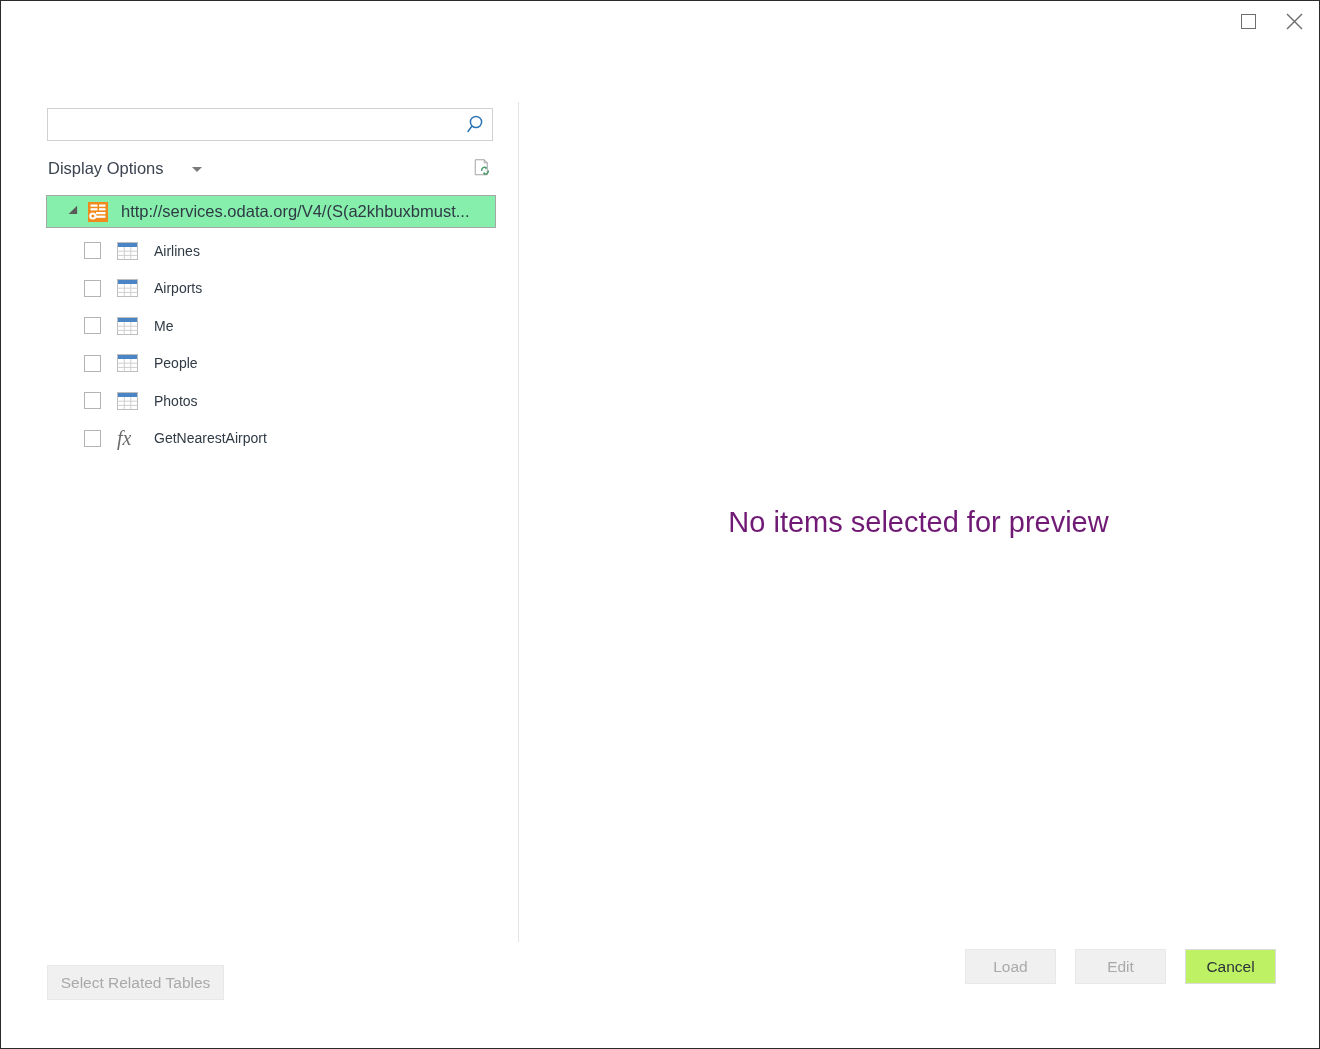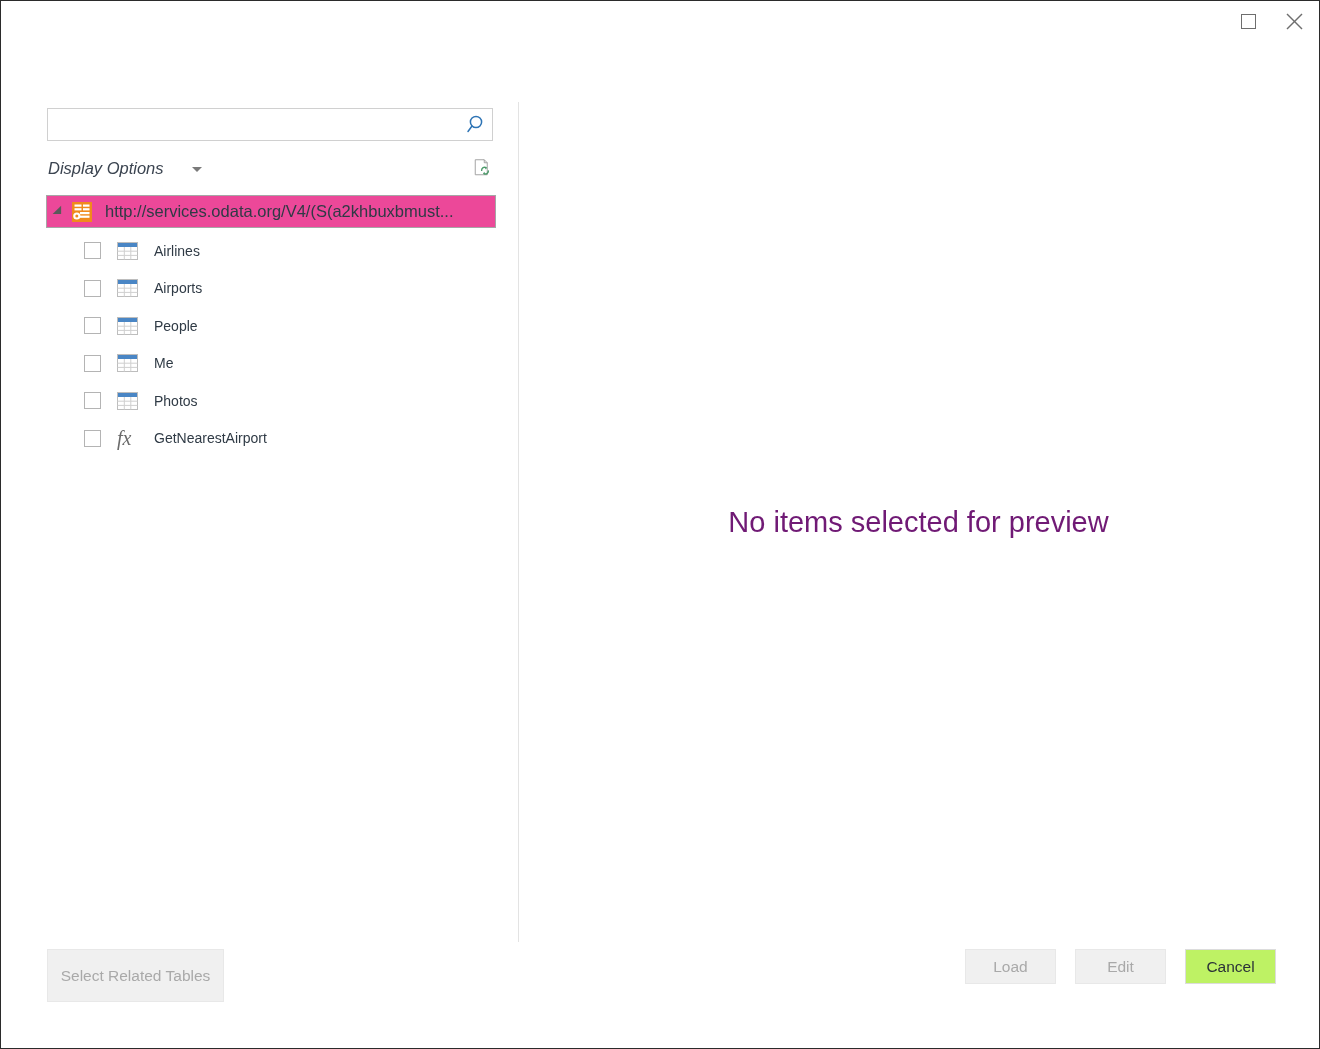--- a/index.html
+++ b/index.html
@@ -99,21 +99,20 @@
     position: absolute;
     left: 45px;
     top: 154px;
     display: flex;
     align-items: center;
     gap: 28px;
     background: transparent;
     border: none;
     padding: 2px 2px;
     font-family: "Liberation Sans", sans-serif;
-    font-style: italic;
   }
   .display-options-label {
     font-size: 16.5px;
     color: #3b4450;
     line-height: 22px;
     white-space: nowrap;
   }
   .caret-down {
     width: 0;
     height: 0;
@@ -142,22 +141,22 @@
     left: 45px;
     top: 194px;
     width: 450px;
   }
   .tree-root {
     display: flex;
     align-items: center;
     height: 33px;
     box-sizing: border-box;
     border: 1px solid #a6a6a6;
-    background: #ec4899;
-    padding-left: 3px;
+    background: #86efac;
+    padding-left: 19px;
   }
   .expander {
     width: 17px;
     display: flex;
     align-items: center;
     justify-content: center;
     flex: none;
   }
   .expander-glyph {
     width: 0;
@@ -274,23 +273,23 @@
     cursor: default;
     padding: 0;
   }
   .btn.disabled {
     color: #a9a9a9;
     background: #f0f0f0;
     border-color: #e8e8e8;
   }
   .btn-select-related {
     left: 46px;
-    top: 9px;
+    top: 25px;
     width: 177px;
-    height: 53px;
+    height: 35px;
   }
   .btn-load {
     left: 964px;
     top: 9px;
     width: 91px;
     height: 35px;
   }
   .btn-edit {
     left: 1074px;
     top: 9px;
@@ -412,36 +411,36 @@
         <span class="tree-item-icon">
           <svg width="21" height="18" viewBox="0 0 21 18">
             <rect x="0.5" y="0.5" width="20" height="17" fill="#ffffff" stroke="#bdbdbd" stroke-width="1"></rect>
             <rect x="1" y="1" width="19" height="4" fill="#4a86c5"></rect>
             <line x1="7.3" y1="5" x2="7.3" y2="17.5" stroke="#cfcfcf" stroke-width="1"></line>
             <line x1="13.8" y1="5" x2="13.8" y2="17.5" stroke="#cfcfcf" stroke-width="1"></line>
             <line x1="0.5" y1="9.2" x2="20.5" y2="9.2" stroke="#cfcfcf" stroke-width="1"></line>
             <line x1="0.5" y1="13.4" x2="20.5" y2="13.4" stroke="#cfcfcf" stroke-width="1"></line>
           </svg>
         </span>
-        <span class="tree-item-label">People</span>
+        <span class="tree-item-label">Me</span>
       </div>
 
       <div class="tree-item">
         <span class="tree-checkbox"></span>
         <span class="tree-item-icon">
           <svg width="21" height="18" viewBox="0 0 21 18">
             <rect x="0.5" y="0.5" width="20" height="17" fill="#ffffff" stroke="#bdbdbd" stroke-width="1"></rect>
             <rect x="1" y="1" width="19" height="4" fill="#4a86c5"></rect>
             <line x1="7.3" y1="5" x2="7.3" y2="17.5" stroke="#cfcfcf" stroke-width="1"></line>
             <line x1="13.8" y1="5" x2="13.8" y2="17.5" stroke="#cfcfcf" stroke-width="1"></line>
             <line x1="0.5" y1="9.2" x2="20.5" y2="9.2" stroke="#cfcfcf" stroke-width="1"></line>
             <line x1="0.5" y1="13.4" x2="20.5" y2="13.4" stroke="#cfcfcf" stroke-width="1"></line>
           </svg>
         </span>
-        <span class="tree-item-label">Me</span>
+        <span class="tree-item-label">People</span>
       </div>
 
       <div class="tree-item">
         <span class="tree-checkbox"></span>
         <span class="tree-item-icon">
           <svg width="21" height="18" viewBox="0 0 21 18">
             <rect x="0.5" y="0.5" width="20" height="17" fill="#ffffff" stroke="#bdbdbd" stroke-width="1"></rect>
             <rect x="1" y="1" width="19" height="4" fill="#4a86c5"></rect>
             <line x1="7.3" y1="5" x2="7.3" y2="17.5" stroke="#cfcfcf" stroke-width="1"></line>
             <line x1="13.8" y1="5" x2="13.8" y2="17.5" stroke="#cfcfcf" stroke-width="1"></line>

